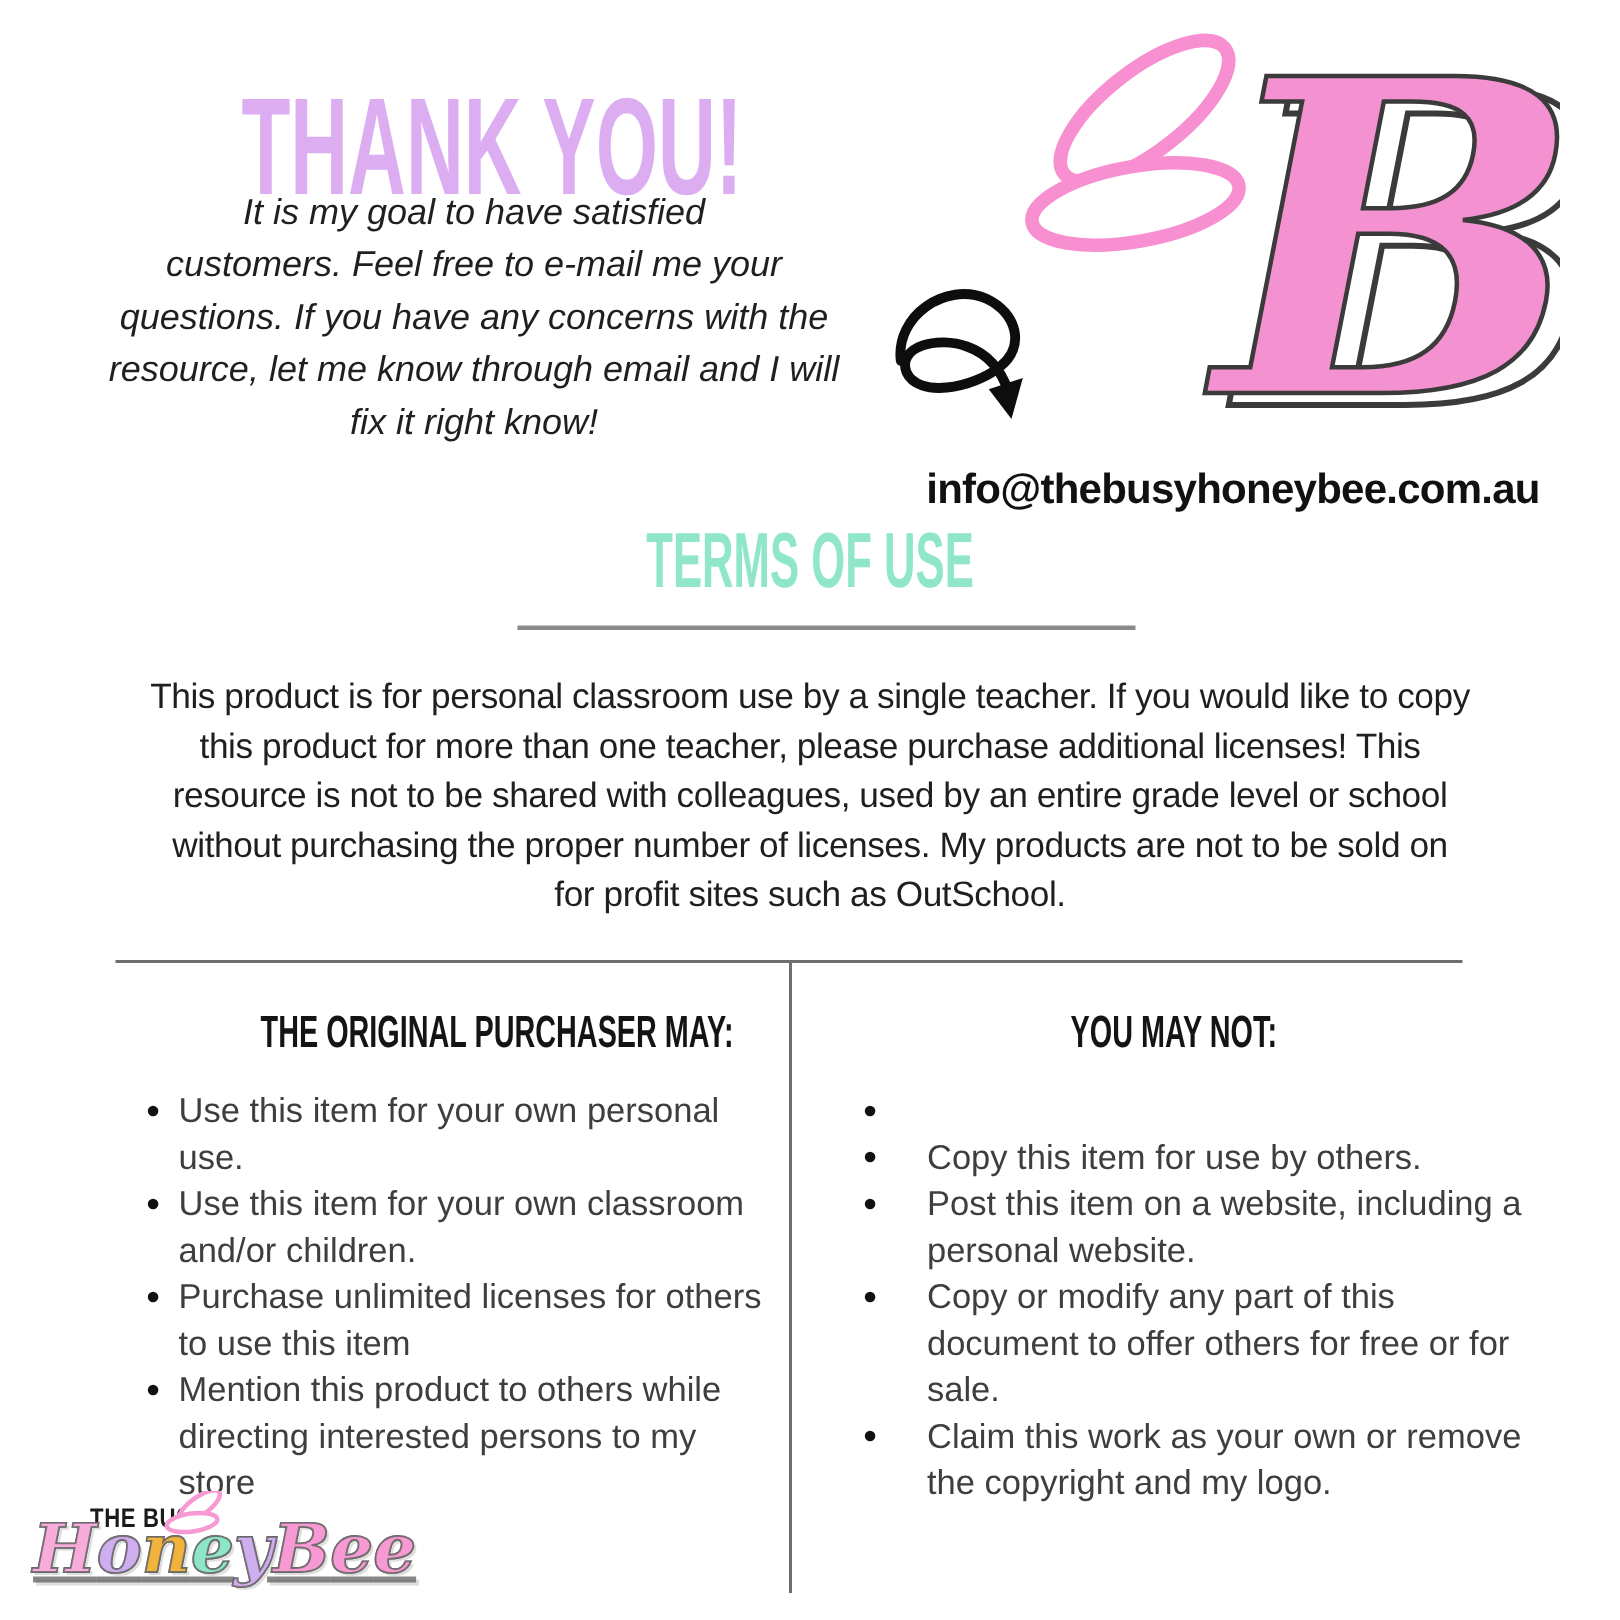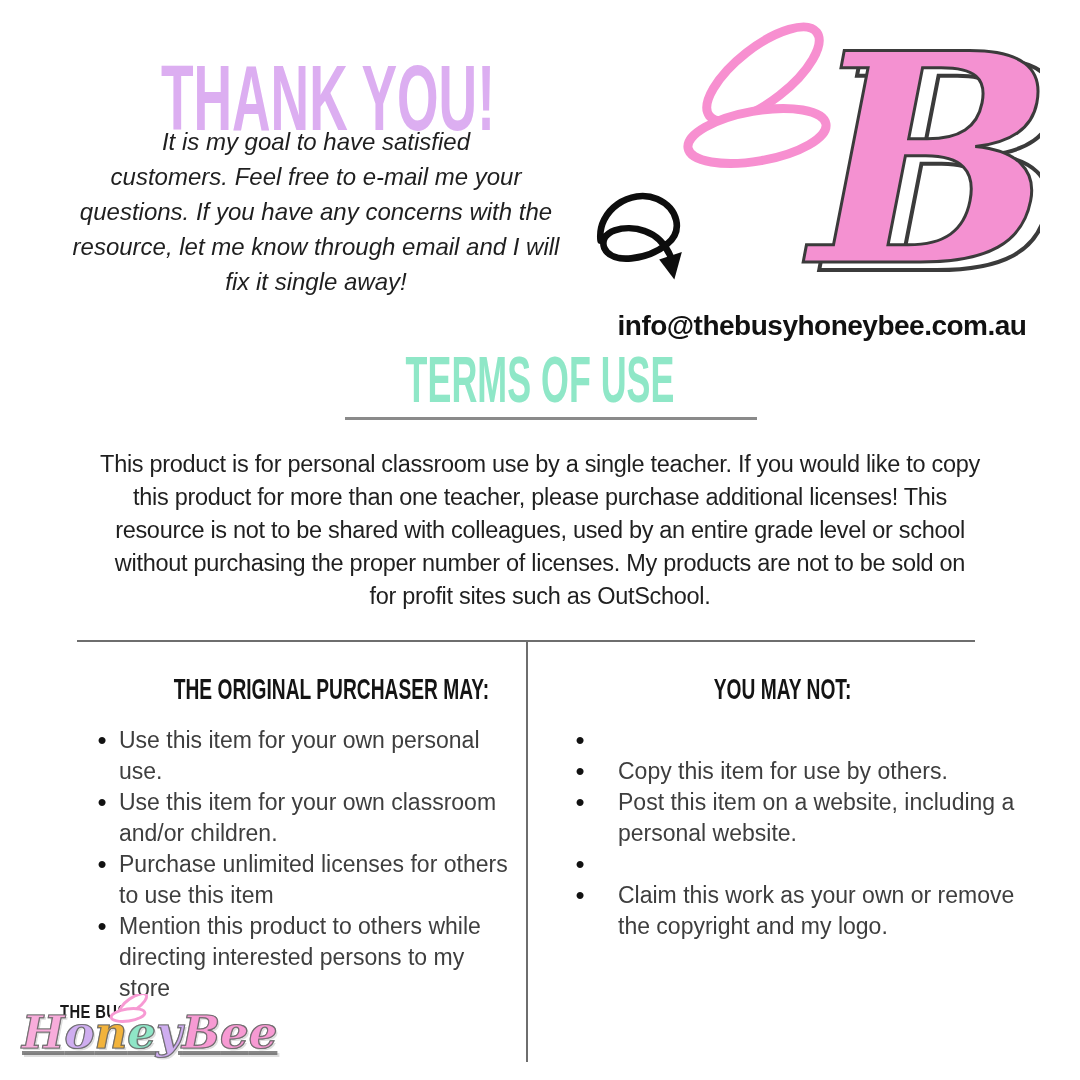--- a/index.html
+++ b/index.html
@@ -27,21 +27,21 @@
 
   
   #curly-arrow{left:593px;top:182px;width:104px;height:104px;}
 
   
   #email{left:598px;top:310px;width:448px;text-align:center;
     font-size:28px;font-weight:bold;letter-spacing:-0.5px;color:#111111;}
 
   
   #terms-title{left:0;top:348px;width:1080px;text-align:center;
-    font-size:64px;font-weight:bold;color:var(--mint);line-height:1;}
+    font-size:52px;font-weight:bold;color:var(--mint);line-height:1;}
   #terms-title .condensed{transform:scaleX(0.56);}
   #terms-underline{left:345px;top:417px;width:412px;height:3px;background:var(--underline_gray);}
 
   #terms-para{left:45px;top:448px;width:990px;text-align:center;
     font-size:23.5px;line-height:33px;letter-spacing:-0.3px;color:var(--text_dark);}
   #terms-para .line{display:block;white-space:nowrap;}
 
   
   #hline{left:77px;top:640px;width:898px;height:2px;background:var(--line_gray);}
   #vline{left:526px;top:640px;width:2px;height:422px;background:var(--line_gray);}
@@ -76,21 +76,21 @@
 
 <div class="abs" id="thank-you">
   <span class="condensed">THANK YOU!</span>
 </div>
 
 <div class="abs" id="intro">
   <span class="line">It is my goal to have satisfied</span>
   <span class="line">customers. Feel free to e-mail me your</span>
   <span class="line">questions. If you have any concerns with the</span>
   <span class="line">resource, let me know through email and I will</span>
-  <span class="line">fix it single away!</span>
+  <span class="line">fix it right know!</span>
 </div>
 
 <div class="abs" id="bee-logo">
   <svg viewBox="0 0 400 292">
     <g fill="#ffffff" stroke="#f78fd0" stroke-width="9">
       <ellipse cx="123" cy="66" rx="68" ry="27" transform="rotate(-38 123 66)"></ellipse>
       <ellipse cx="117" cy="128" rx="70" ry="25" transform="rotate(-10 117 128)"></ellipse>
     </g>
     <text x="186" y="262" font-size="290" fill="#ffffff" stroke="#3b3b3b" stroke-width="4" font-family="'DejaVu Serif', serif" font-style="italic" font-weight="bold">B</text>
     <text x="170" y="254" font-size="290" fill="#f491d1" stroke="#3b3b3b" stroke-width="3" font-family="'DejaVu Serif', serif" font-style="italic" font-weight="bold">B</text>
@@ -157,20 +157,21 @@
     <li class="bullet-item">
       <span class="dot">•</span>
       <span class="txt">Copy this item for use by others.</span>
     </li>
     <li class="bullet-item">
       <span class="dot">•</span>
       <span class="txt">Post this item on a website, including a personal website.</span>
     </li>
     <li class="bullet-item">
       <span class="dot">•</span>
+      <span class="txt">Copy or modify any part of this document to offer others for free or for sale.</span>
     </li>
     <li class="bullet-item">
       <span class="dot">•</span>
       <span class="txt">Claim this work as your own or remove the copyright and my logo.</span>
     </li>
   </ul>
 </div>
 
 <div class="abs" id="brand">
   <div id="brand-topline">

